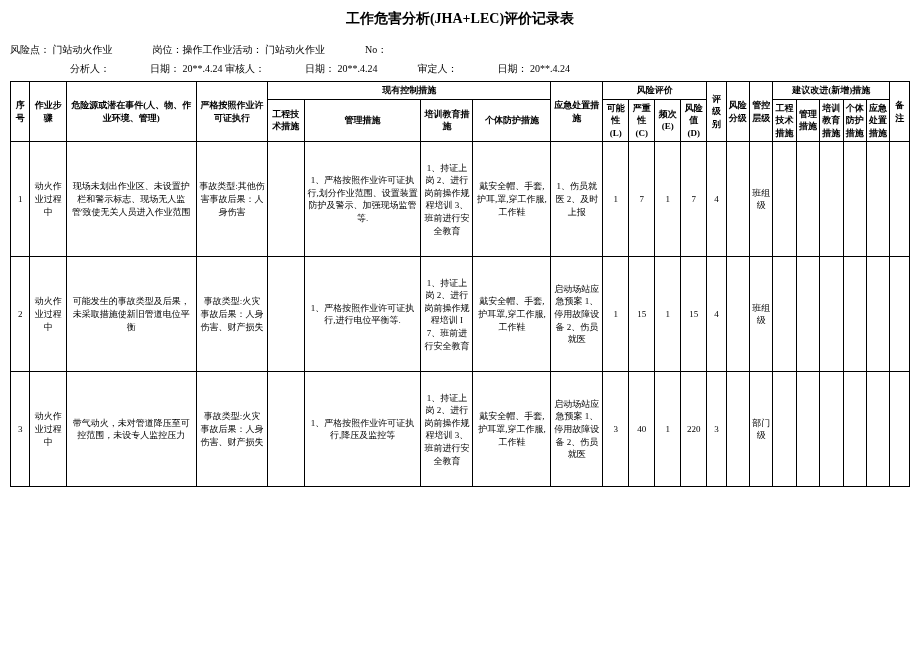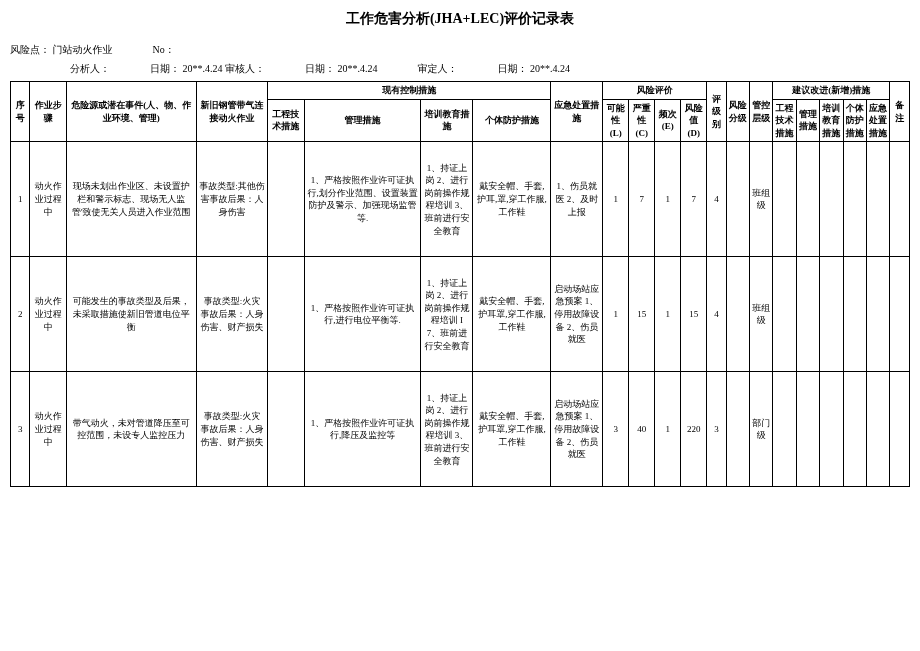--- a/index.html
+++ b/index.html
@@ -62,20 +62,24 @@
   .col-note { width: 15px; }
 </style>
 </head>
 <body>
 
 <div class="title">工作危害分析(JHA+LEC)评价记录表</div>
 
 <div class="header-row">
   <span class="header-item" style="">
     <span>风险点：</span>
+    <span>门站动火作业</span>
+  </span>
+  <span class="header-item">
+    <span>岗位：操作工作业活动：</span>
     <span>门站动火作业</span>
   </span>
   <span class="header-item">
     <span>No：</span>
   </span>
 </div>
 
 <div class="header-row">
   <span class="header-item" style="margin-left:60px">
     <span>分析人：</span>
@@ -121,21 +125,21 @@
       <col class="col-sug3">
       <col class="col-sug4">
       <col class="col-sug5">
     <col class="col-note">
   </colgroup>
   <thead>
     <tr>
       <th rowspan="2">序号</th>
       <th rowspan="2">作业步骤</th>
       <th rowspan="2">危险源或潜在事件(人、物、作业环境、管理)</th>
-      <th rowspan="2">新旧钢管带气连接动火作业</th>
+      <th rowspan="2">严格按照作业许可证执行</th>
       <th colspan="4">现有控制措施</th>
       <th rowspan="2">应急处置措施</th>
       <th colspan="4">风险评价</th>
       <th rowspan="2">评级别</th>
       <th rowspan="2">风险分级</th>
       <th rowspan="2">管控层级</th>
       <th colspan="5">建议改进(新增)措施</th>
       <th rowspan="2">备注</th>
     </tr>
     <tr>

